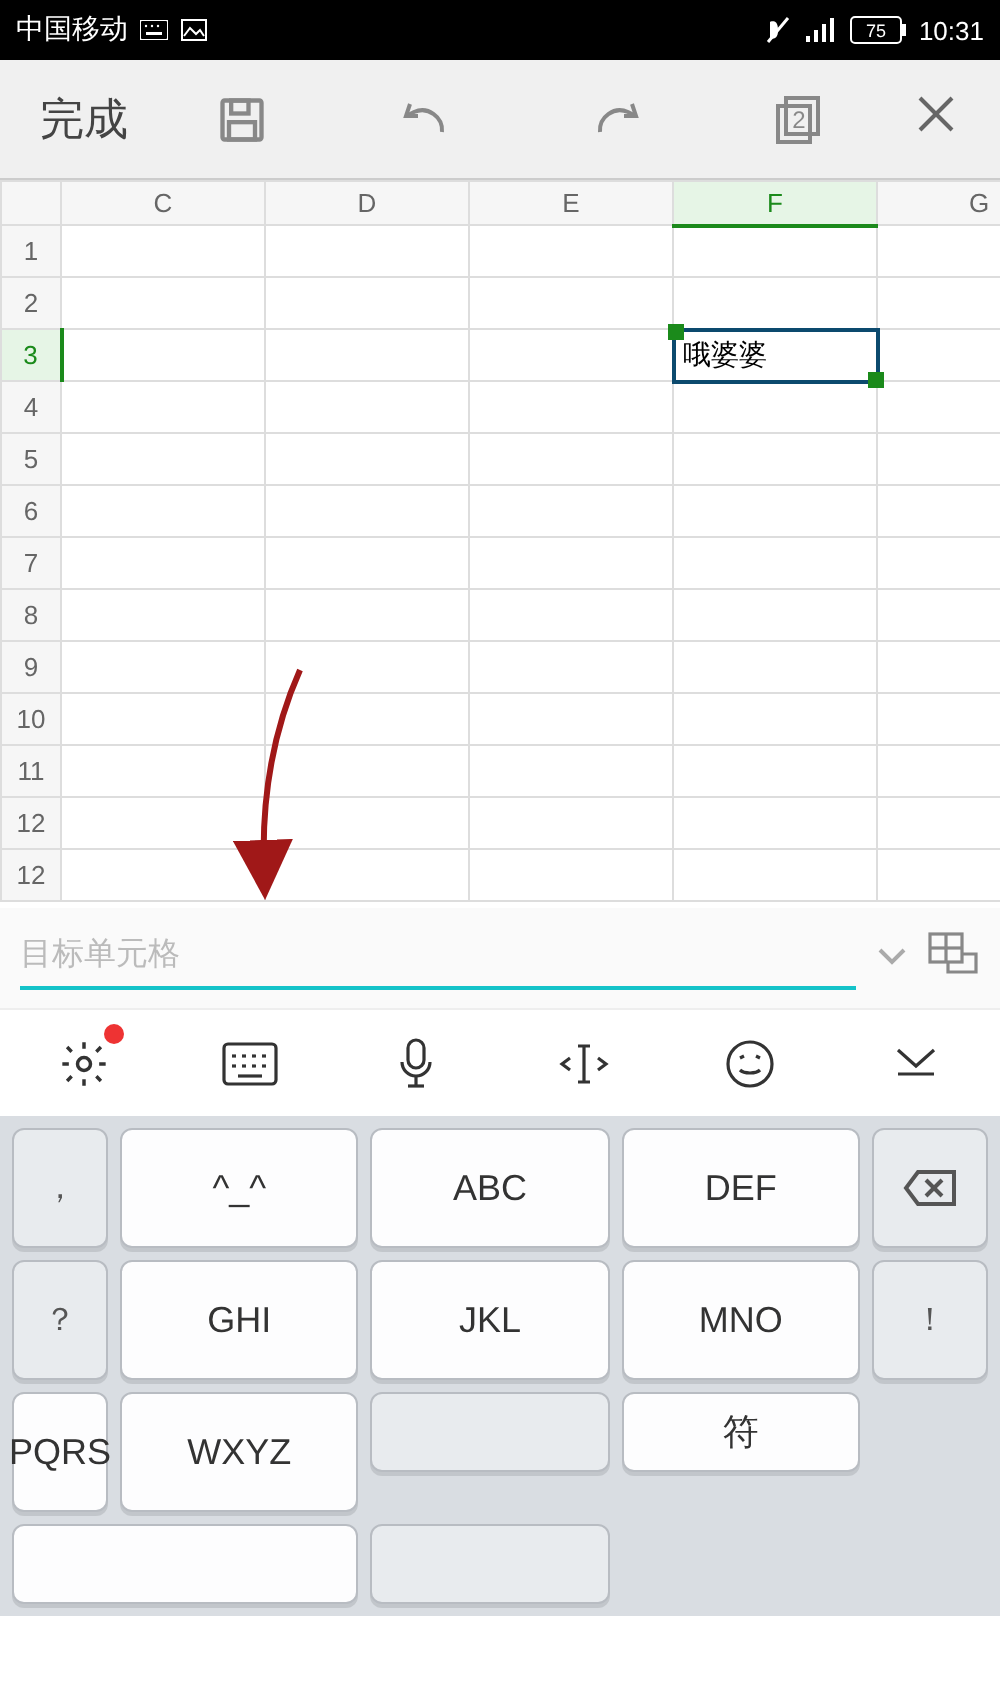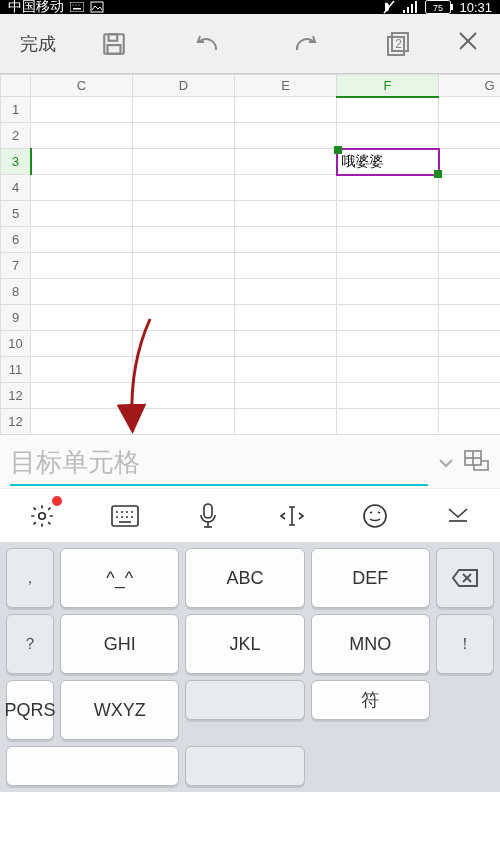--- a/index.html
+++ b/index.html
@@ -1,52 +1,52 @@
 <!DOCTYPE html>
 <html><head>
 <meta charset="utf-8">
 <style>
   * { box-sizing: border-box; margin: 0; padding: 0; font-family: -apple-system, "Helvetica Neue", Arial, sans-serif; }
   html, body { width: 500px; height: 850px; overflow: hidden; background: #fff; }
 
   
-  .status-bar { height: 14px; background: #000; color: #fff; display: flex; align-items: center; font-size: 14px; padding: 0 8px; }
+  .status-bar { height: 30px; background: #000; color: #fff; display: flex; align-items: center; font-size: 14px; padding: 0 8px; }
   .status-left { display: flex; align-items: center; gap: 6px; }
   .status-right { margin-left: auto; display: flex; align-items: center; gap: 6px; }
   .status-icon { display: inline-flex; }
 
   
   .toolbar { height: 60px; background: #f0f0f0; display: flex; align-items: center; padding: 0 10px; border-bottom: 1px solid #ccc; }
-  .tb-done { font-size: 18px; color: #444; padding: 0 10px; }
+  .tb-done { font-size: 22px; color: #444; padding: 0 10px; }
   .tb-icons { flex: 1; display: flex; justify-content: space-around; align-items: center; }
   .tb-btn { width: 40px; height: 40px; display: flex; align-items: center; justify-content: center; color: #888; }
   .tb-btn svg { stroke: #888; fill: none; stroke-width: 2; }
   .tb-close { font-size: 28px; color: #666; padding: 0 10px; }
 
   
   .sheet { position: relative; background: #fff; }
   .sheet table { border-collapse: collapse; width: 540px; table-layout: fixed; }
   .sheet th, .sheet td { border: 1px solid #ddd; font-weight: normal; }
   .corner { width: 30px; height: 22px; background: #f6f6f6; }
   .col-h { height: 22px; background: #f6f6f6; color: #666; font-size: 13px; text-align: center; width: 102px; }
   .col-h.active { background: #e6f5e6; color: #1b8a1b; border-bottom: 2px solid #1b8a1b; }
   .row-h { width: 30px; background: #f6f6f6; color: #666; font-size: 13px; text-align: center; height: 26px; }
   .row-h.active { background: #e6f5e6; color: #1b8a1b; border-right: 2px solid #1b8a1b; }
   .cell { height: 26px; font-size: 14px; padding: 0 4px; position: relative; }
-  .cell.selected { border: 2px solid #a21caf; }
+  .cell.selected { border: 2px solid #0c4a6e; }
   .handle-tl, .handle-br { position: absolute; width: 8px; height: 8px; background: #1b8a1b; }
   .handle-tl { top: -4px; left: -4px; }
   .handle-br { bottom: -4px; right: -4px; }
 
   
   .arrow-svg { position: absolute; left: 110px; top: 240px; pointer-events: none; }
 
   
   .input-bar { height: 50px; display: flex; align-items: center; padding: 0 10px; gap: 10px; background: #fafafa; }
-  .input-field { flex: 1; border: none; border-bottom: 2px solid #14c3c9; font-size: 26px; color: #bbb; padding: 6px 0; outline: none; background: transparent; }
+  .input-field { flex: 1; border: none; border-bottom: 2px solid #14c3c9; font-size: 16px; color: #bbb; padding: 6px 0; outline: none; background: transparent; }
   .input-field::placeholder { color: #bbb; }
   .input-chev { color: #aaa; }
 
   
   .kb-toolbar { height: 54px; display: flex; align-items: center; justify-content: space-around; background: #fff; border-top: 1px solid #eee; }
   .kb-tbtn { width: 40px; height: 40px; display: flex; align-items: center; justify-content: center; position: relative; }
   .kb-tbtn svg { stroke: #333; fill: none; stroke-width: 1.6; }
   .red-dot { position: absolute; top: 0; right: 0; width: 10px; height: 10px; background: #e33; border-radius: 50%; }
 
   

